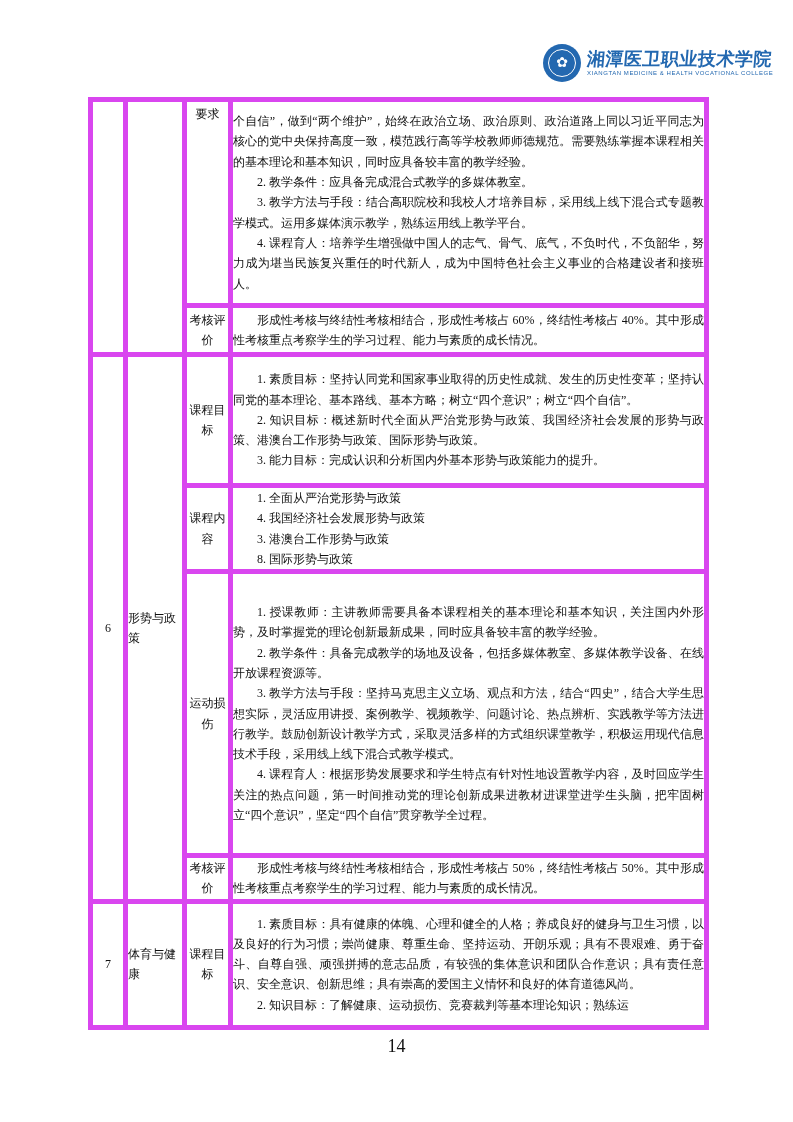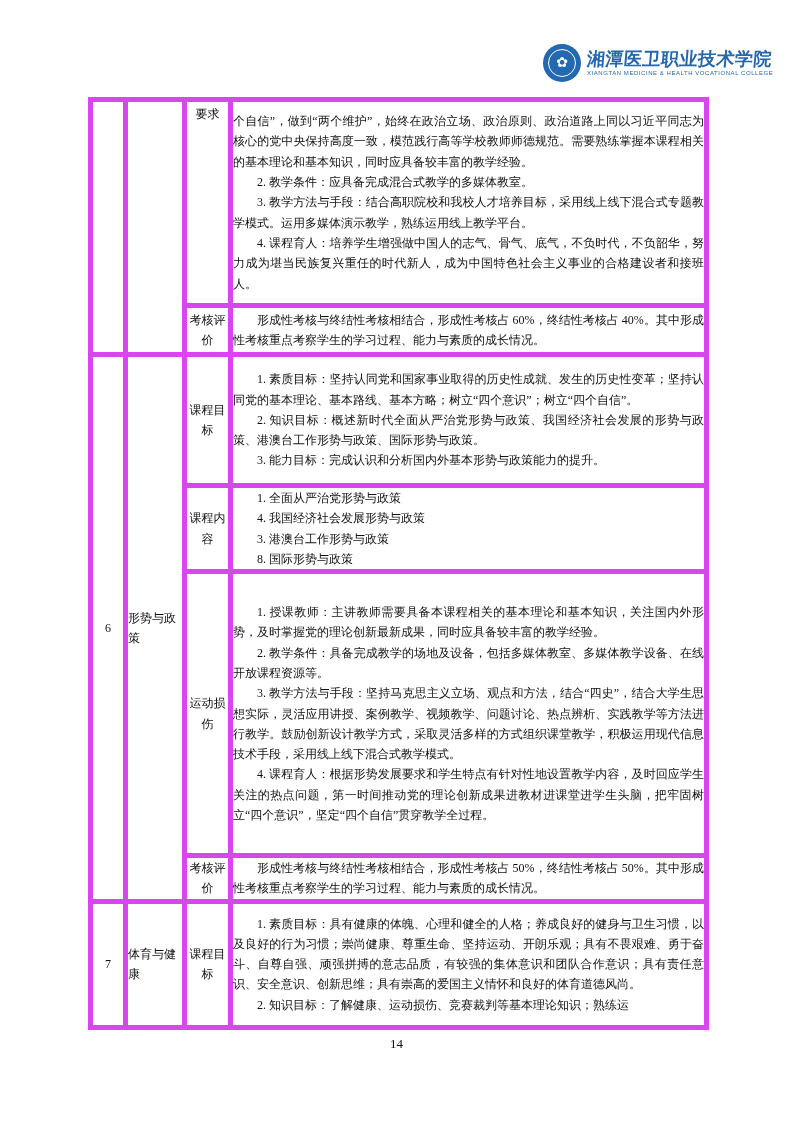--- a/index.html
+++ b/index.html
@@ -56,21 +56,21 @@
     padding:2px 5px 2px 6px;
     vertical-align:top;
     text-align:justify;
   }
   td.content.vmid{vertical-align:middle;}
   .para{margin:0;text-indent:2em;}
   .para.noindent{text-indent:0;}
   
   .page-number{
     position:absolute;left:0;right:0;top:1036px;
-    text-align:center;font-size:13px;color:#111;
+    text-align:center;font-size:18px;color:#111;
   }
 </style>
 </head>
 <body>
 
 <div class="page">
 
   <div class="logo">
     <div class="logo-emblem">
       <div class="inner-ring">

